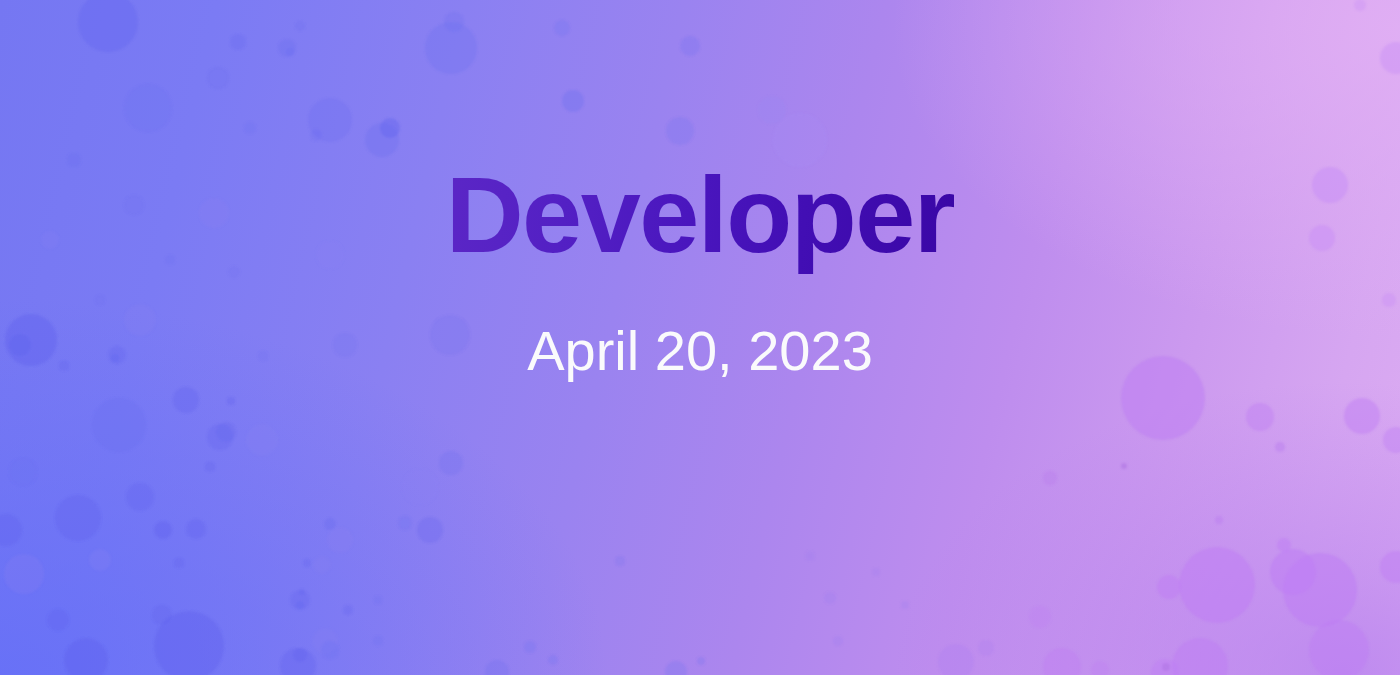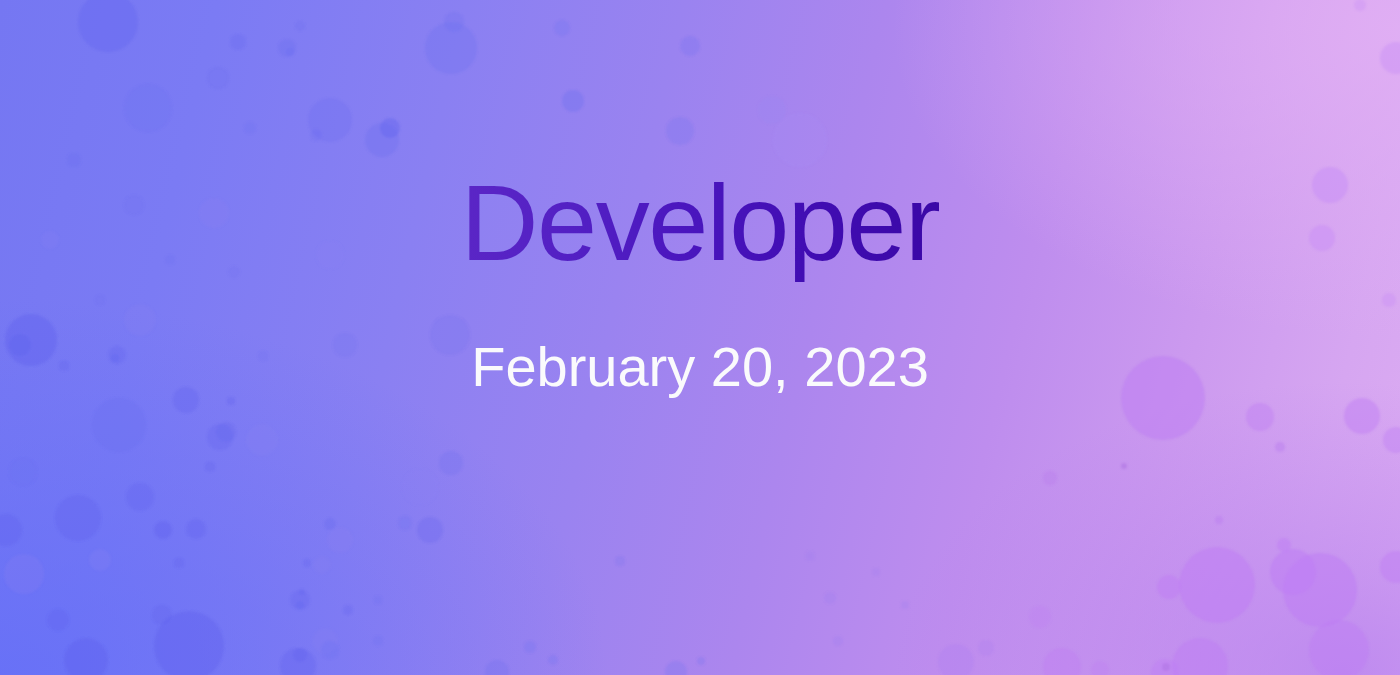--- a/index.html
+++ b/index.html
@@ -61,24 +61,24 @@
     inset: 0;
     display: flex;
     flex-direction: column;
     align-items: center;
     justify-content: flex-start;
     padding-top: 146px;
     box-sizing: border-box;
   }
 
   .headline {
-    margin: 12px;
+    margin: 4px;
     text-align: center;
     font-family: "Liberation Sans", sans-serif;
-    font-weight: 400;
+    font-weight: 700;
     font-size: 108px;
     line-height: 1.20;
     letter-spacing: -1.5px;
     background-image: linear-gradient(96deg, #5B26C6 0%, #5320C4 24%, #4A16BE 48%, #420EB4 70%, #3A07A6 100%);
     -webkit-background-clip: text;
     background-clip: text;
     color: transparent;
     -webkit-text-fill-color: transparent;
     white-space: nowrap;
   }
@@ -226,16 +226,16 @@
         <circle cx="263" cy="356" r="5" fill="#6A6CF0" opacity="0.18"></circle>
         <circle cx="1219" cy="520" r="4" fill="#B06EEE" opacity="0.26"></circle>
         <circle cx="1389" cy="300" r="7" fill="#C98FF6" opacity="0.38"></circle>
       </g>
   </svg>
 
   <div class="content">
     <h1 class="headline">
       <span class="line">Developer</span>
     </h1>
-    <p class="subtitle">February 20, 2023</p>
+    <p class="subtitle">April 20, 2023</p>
   </div>
 
 </div>
 
 </body></html>

